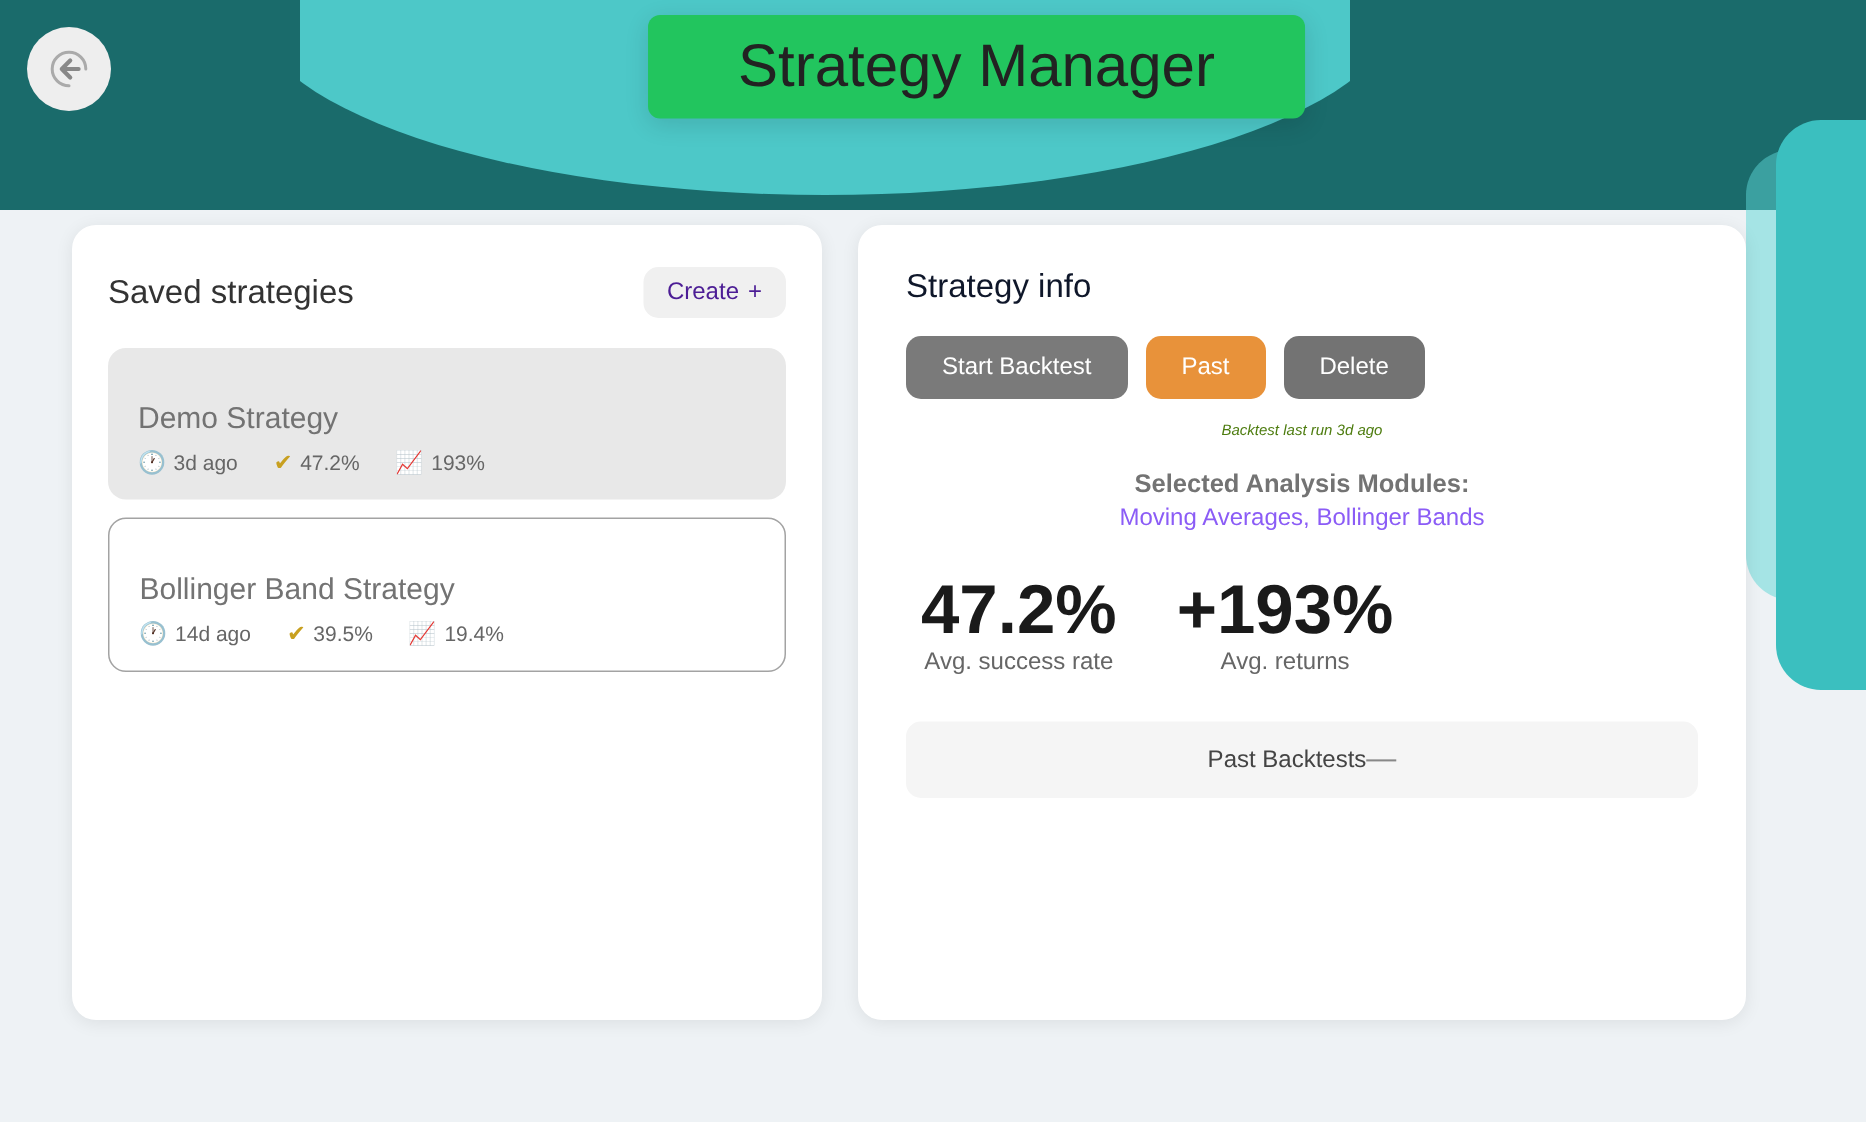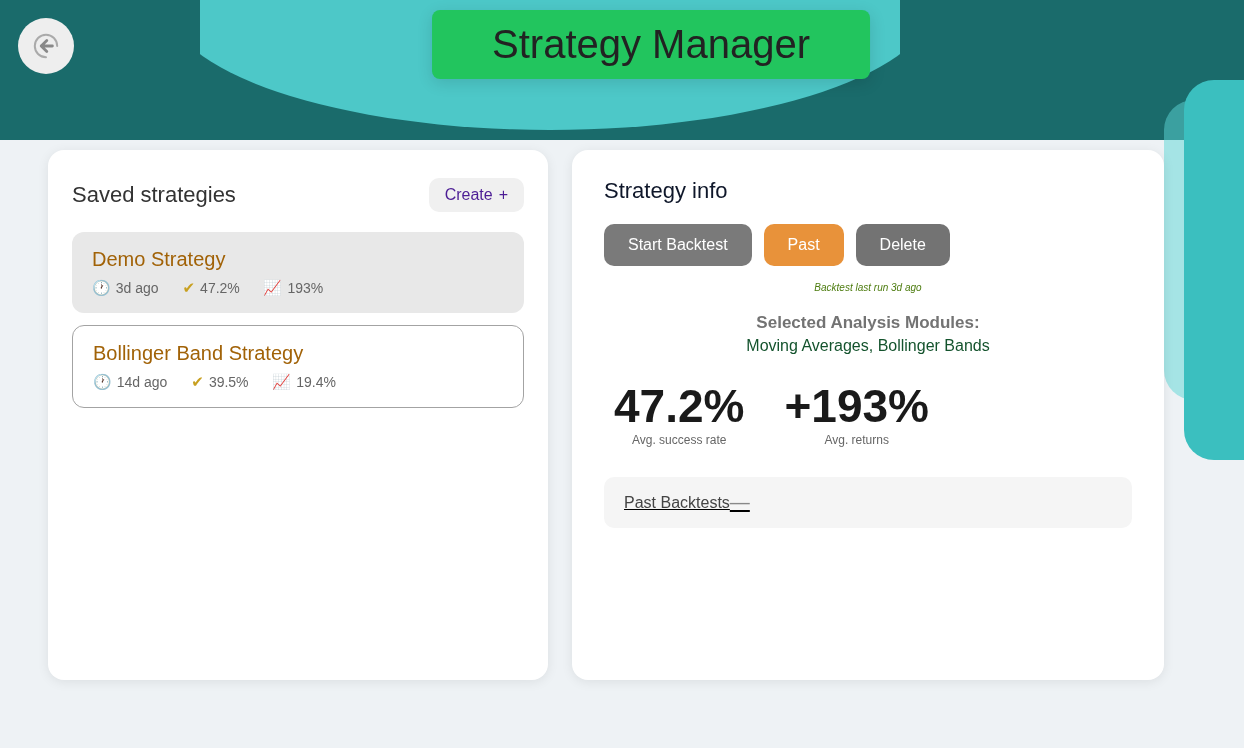--- a/index.html
+++ b/index.html
@@ -147,22 +147,23 @@
     .strategy-item.active {
       background: #e8e8e8;
     }
     .strategy-item.inactive {
       background: #fff;
       border: 1px solid #a3a3a3;
     }
     .strategy-item-name {
       font-size: 20px;
       font-weight: 500;
-      color: #a16207;
+      color: #737373;
       margin-bottom: 8px;
+      margin-top: 20px;
     }
     .strategy-item-meta {
       display: flex;
       gap: 24px;
       align-items: center;
     }
     .meta-item {
       display: flex;
       align-items: center;
       gap: 5px;
@@ -235,51 +236,50 @@
       margin-bottom: 28px;
     }
     .analysis-modules-label {
       font-size: 17px;
       font-weight: 700;
       color: #737373;
       margin-top: 12px;
     }
     .analysis-modules-value {
       font-size: 16px;
-      color: #14532d;
+      color: #8b5cf6;
       margin-top: 4px;
     }
     .stats-row {
       display: flex;
       gap: 40px;
       margin-bottom: 30px;
       padding: 0 10px;
     }
     .stat-block {
       text-align: center;
     }
     .stat-value {
       font-size: 46px;
       font-weight: 700;
       color: #1a1a1a;
       line-height: 1;
     }
     .stat-label {
-      font-size: 12px;
+      font-size: 16px;
       color: #666;
       margin-top: 4px;
     }
     .past-backtests-bar {
       background: #f5f5f5;
       border-radius: 10px;
       padding: 14px 20px;
       display: flex;
       align-items: center;
-      justify-content: flex-start;
-      text-decoration: underline;
+      justify-content: center;
     }
     .past-backtests-label {
       font-size: 16px;
       color: #444;
     }
     .past-backtests-icon {
       font-size: 20px;
       color: #888;
       cursor: pointer;
     }

